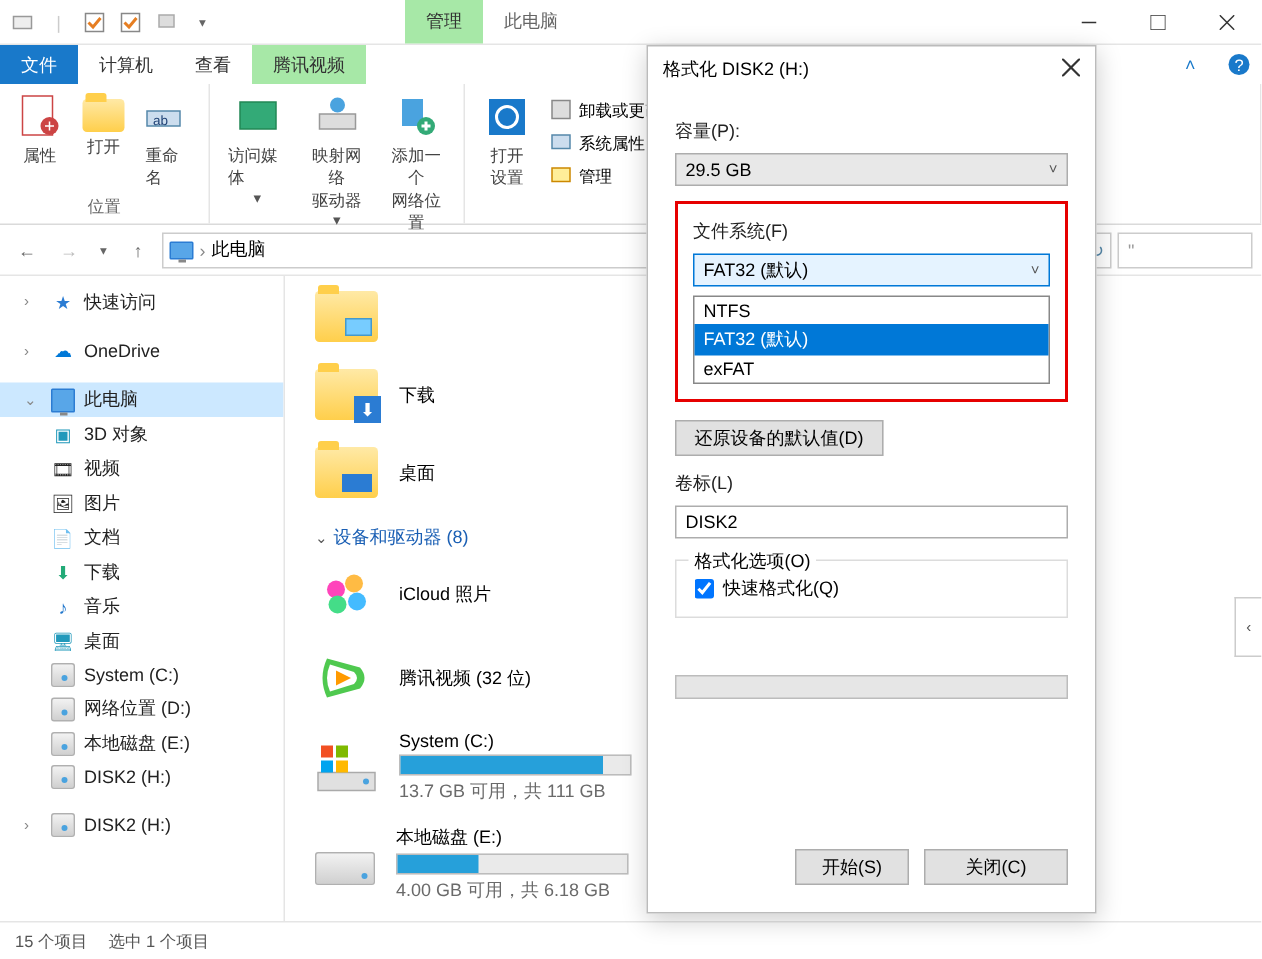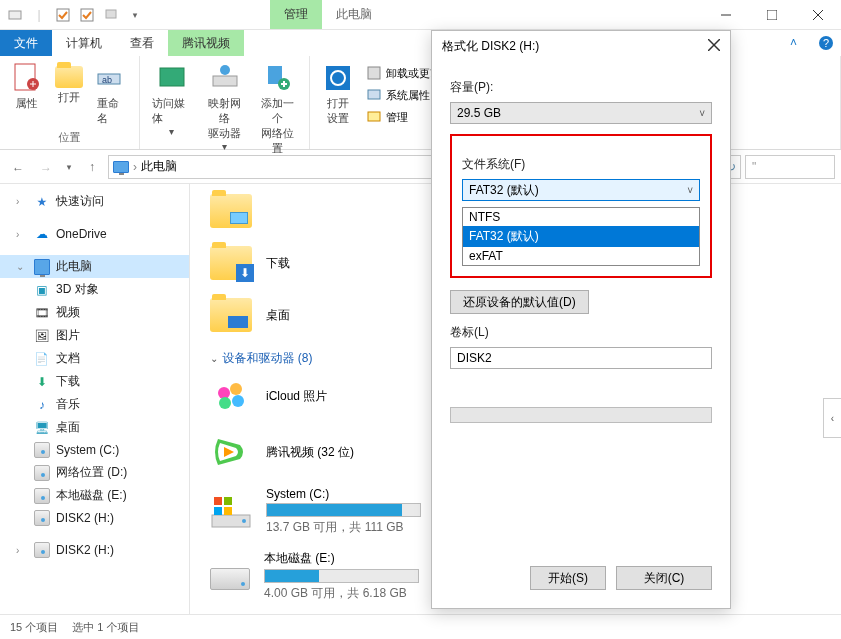--- a/index.html
+++ b/index.html
@@ -434,37 +434,44 @@
         </svg></div>
   </div>
   <div class="dialog-body">
     <div class="dlabel">容量(P):</div>
     <div class="dselect">
         <span>29.5 GB</span>
         <span class="chev">˅</span>
       </div>
 
     <div class="highlight-box">
-      <div class="dlabel" style="margin-top:12px">文件系统(F)</div>
+      <div class="dlabel" style="margin-top:2px">文件系统(F)</div>
       <div class="dselect open">
           <span>FAT32 (默认)</span>
           <span class="chev">˅</span>
         </div>
       <div class="dropdown-list">
         <div class="opt">NTFS</div>
         <div class="opt sel">FAT32 (默认)</div>
         <div class="opt">exFAT</div>
       </div>
     </div>
 
     <div style="margin-top:6px"><button class="dbutton">还原设备的默认值(D)</button></div>
 
     <div class="dlabel">卷标(L)</div>
     <input class="dinput" value="DISK2" style="">
 
+    <div class="fieldset">
+      <div class="legend">格式化选项(O)</div>
+      <label style="display:flex;align-items:center;gap:6px">
+        <input type="checkbox" checked="" style="">
+        <span>快速格式化(Q)</span>
+      </label>
+    </div>
 
     <div class="progress"></div>
   </div>
   <div class="dialog-footer">
     <button class="dbutton" style="width:76px;justify-content:center">开始(S)</button>
     <button class="dbutton" style="width:96px;justify-content:center">关闭(C)</button>
   </div>
 </div>
 
 </body></html>

